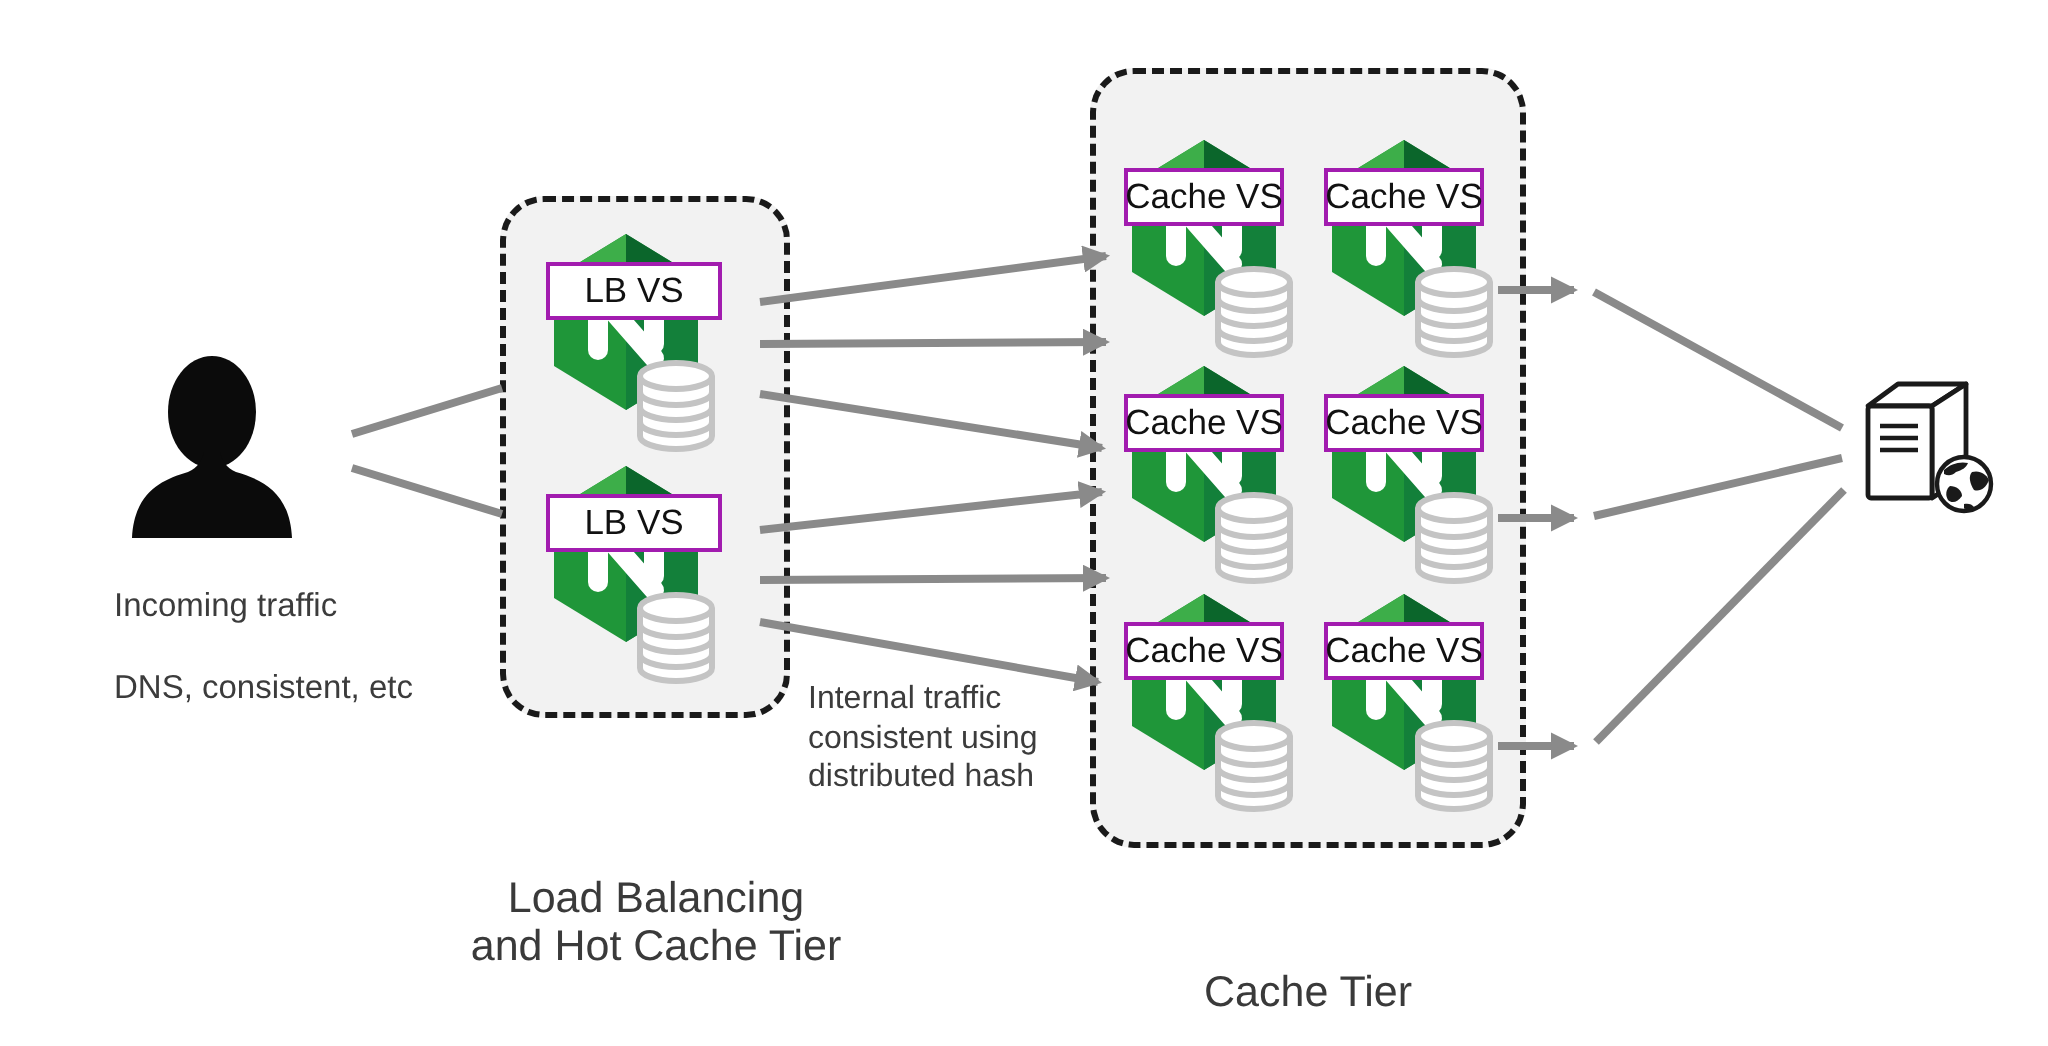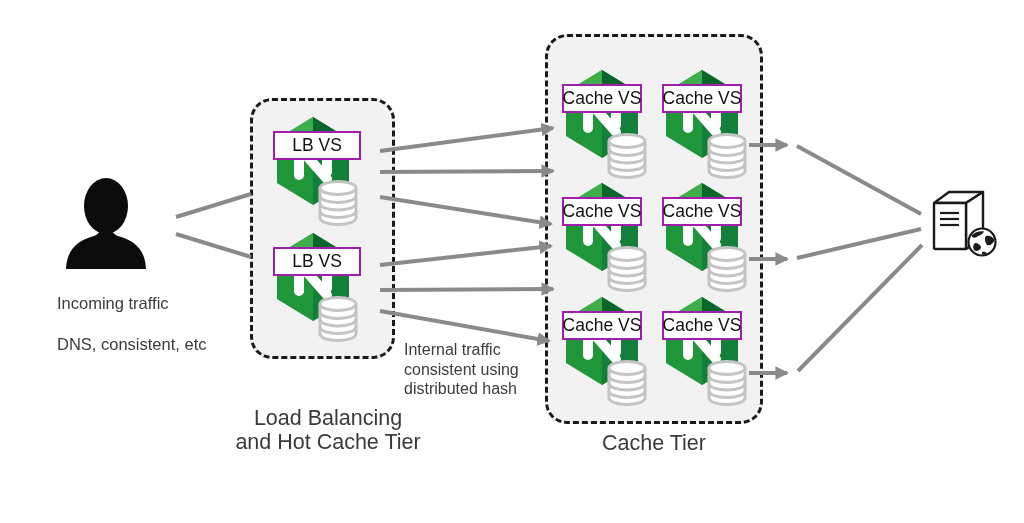--- a/index.html
+++ b/index.html
@@ -21,21 +21,21 @@
     border:2px solid #a21caf;box-sizing:border-box;display:flex;align-items:center;justify-content:center;
     font-size:17.5px;color:#111;white-space:nowrap;
   }
   .node.lb .nlabel{width:88px;}
   .node.cache .nlabel{width:80px;}
   .node .db{position:absolute;left:44px;top:63px;}
   .annotation{
     position:absolute;text-align:left;color:#3c3c3c;font-size:16.5px;line-height:20.5px;
   }
   .tier-label{
-    position:absolute;text-align:center;color:#3a3a3a;font-size:21.5px;line-height:24px;
+    position:absolute;text-align:center;color:#3a3a3a;font-size:21.5px;line-height:24px;margin-top:31px;
   }
   .icon-abs{position:absolute;}
 </style>
 </head>
 <body>
 
 <div class="canvas">
 
   <svg width="0" height="0" style="position:absolute" aria-hidden="true">
     <defs>
@@ -209,17 +209,17 @@
   <div class="annotation" style="left:404px;top:340px;width:160px;font-size:16px;line-height:19.5px">
     <span>Internal traffic</span><br>
     <span>consistent using</span><br>
     <span>distributed hash</span>
   </div>
 
   <div class="tier-label" style="left:228px;top:406px;width:200px">
     <span>Load Balancing</span><br>
     <span>and Hot Cache Tier</span>
   </div>
-  <div class="tier-label" style="left:554px;top:431px;width:200px">
+  <div class="tier-label" style="left:554px;top:453px;width:200px">
     <span>Cache Tier</span>
   </div>
 
 </div>
 
 </body></html>

